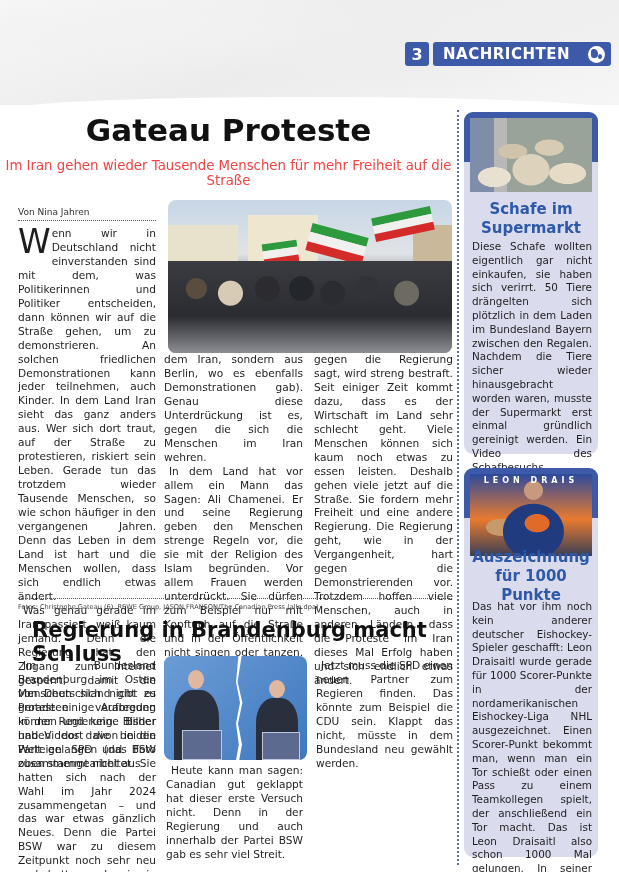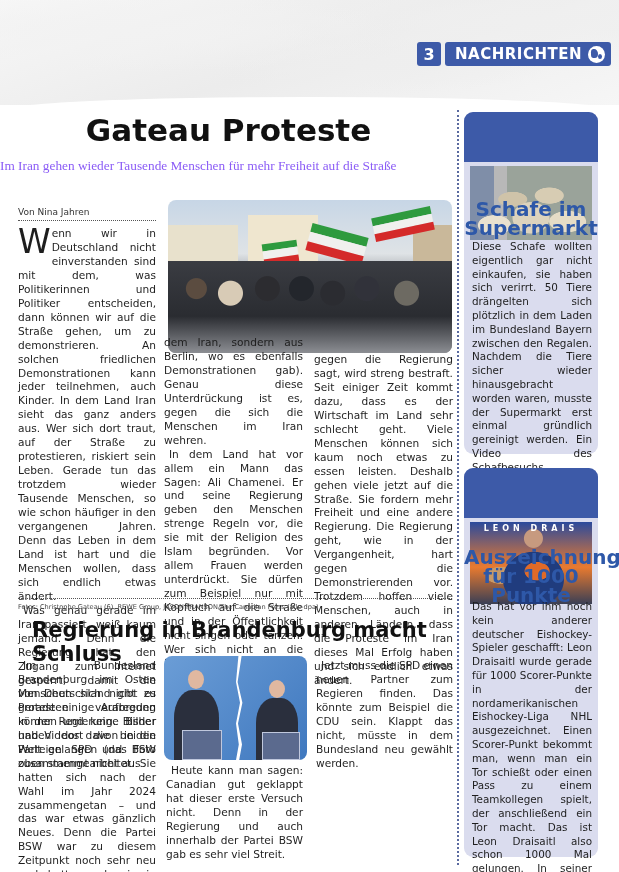--- a/index.html
+++ b/index.html
@@ -24,43 +24,43 @@
   }
   .header-badge {
     position: absolute; right: 8px; top: 42px; display: flex; gap: 4px; align-items: center;
   }
   .page-num, .section-label {
     background: #3d5aa8; color: #fff; border-radius: 3px; height: 24px;
     display: flex; align-items: center; justify-content: center;
     font-family: "DejaVu Sans", sans-serif; font-weight: bold;
   }
   .page-num { width: 24px; font-size: 16px; }
-  .section-label { padding: 0 6px 0 10px; font-size: 15px; letter-spacing: 0.5px; gap: 6px; }
+  .section-label { padding: 0 6px 0 10px; font-size: 15px; letter-spacing: 0.5px; gap: 18px; }
   .globe { width: 17px; height: 17px; border-radius: 50%; background: #fff; position: relative; overflow: hidden; }
   .globe::before { content: ""; position: absolute; left: 3px; top: 3px; width: 7px; height: 9px; background: #3d5aa8; border-radius: 40% 60% 50% 40%; }
   .globe::after { content: ""; position: absolute; left: 10px; top: 8px; width: 4px; height: 5px; background: #3d5aa8; border-radius: 50%; }
 
   .vdivider { position: absolute; left: 457px; top: 110px; height: 755px; border-left: 2px dotted #5a6aa0; }
 
   .main-title {
     position: absolute; left: 0; width: 457px; top: 112px; text-align: center;
     font-family: "DejaVu Sans", sans-serif; font-weight: bold; font-size: 31px; color: #111;
   }
   .main-sub {
-    position: absolute; left: 0; width: 457px; top: 158px; 
-    font-size: 13.3px; color: #8b5cf6; font-family: Liberation Serif, serif;
+    position: absolute; left: 0; width: 457px; top: 158px; text-align: center;
+    font-size: 13.3px; color: #ef4444;
   }
   .byline {
     position: absolute; left: 18px; top: 207px; width: 138px;
     font-size: 9px; color: #333; padding-bottom: 3px; border-bottom: 1px dotted #555;
   }
   .col { position: absolute; font-size: 10.6px; line-height: 13.95px; text-align: justify; color: #1e1e1e; }
   .col p { text-indent: 5px; }
   .col1 { left: 18px; top: 227px; width: 138px; }
-  .col2 { left: 164px; top: 336px; width: 139px; }
+  .col2 { left: 164px; top: 353px; width: 139px; }
   .col3 { left: 314px; top: 353px; width: 139px; }
   .dropcap { float: left; font-size: 33px; line-height: 27px; margin-right: 1px; margin-top: 1px; text-indent: 0; }
 
   .photo-protest {
     position: absolute; left: 168px; top: 200px; width: 284px; height: 153px; border-radius: 8px; overflow: hidden;
     background: linear-gradient(180deg, #c7d6e6 0%, #dfe3e6 35%, #8a8d93 55%, #4a4d55 75%, #7d7f84 100%);
   }
   .bld { position: absolute; background: #e8e1cc; }
   .crowd { position: absolute; left: 0; bottom: 0; width: 100%; height: 60%;
     background:
@@ -95,22 +95,22 @@
   .crack { position: absolute; left: 72px; top: 0; width: 8px; height: 100%; background: #fff;
     clip-path: polygon(30% 0,70% 0,20% 25%,80% 45%,25% 65%,75% 85%,40% 100%,0 100%,35% 85%,0 65%,50% 45%,0 25%); }
   .person { position: absolute; bottom: 0; border-radius: 40% 40% 0 0; background: #2a2f3d; }
   .head { position: absolute; border-radius: 50%; background: #e0b8a0; }
   .podium { position: absolute; bottom: 0; background: #5b6a8e; border: 1px solid #c0c8dd; }
 
   .box { position: absolute; left: 464px; width: 134px; background: #dadcee; border-radius: 9px; }
   .box-top { position: absolute; left: 0; top: 0; width: 100%; height: 50px; background: #3d5aa8; border-radius: 9px 9px 0 0; }
   .box1 { top: 112px; height: 342px; }
   .box2 { top: 468px; height: 389px; }
-  .box-img { position: absolute; left: 6px; top: 6px; width: 122px; height: 74px; overflow: hidden; margin-top: 48px; }
-  .box-title { position: absolute; left: 0; width: 100%; text-align: center; color: #2e58a8; font-weight: bold; font-size: 20px; line-height: 19px; }
+  .box-img { position: absolute; left: 6px; top: 6px; width: 122px; height: 74px; overflow: hidden; }
+  .box-title { position: absolute; left: 0; width: 100%; text-align: center; color: #2e58a8; font-weight: bold; font-size: 15px; line-height: 19px; }
   .box-text { position: absolute; left: 8px; width: 120px; font-size: 10.4px; line-height: 13.8px; text-align: justify; color: #1e1e1e; }
   .sheep { background:
       radial-gradient(ellipse at 20% 80%, #e9e1cf 0 16px, transparent 17px),
       radial-gradient(ellipse at 50% 70%, #ddd3bd 0 18px, transparent 19px),
       radial-gradient(ellipse at 80% 75%, #e6dcc6 0 18px, transparent 19px),
       radial-gradient(ellipse at 65% 40%, #d7ccb3 0 14px, transparent 15px),
       radial-gradient(ellipse at 35% 45%, #cfc3a9 0 14px, transparent 15px),
       linear-gradient(90deg, #7f8ea8 0 20%, #b8b8b8 20% 30%, #9aa39a 30% 100%);
   }
   .hockey { background:

